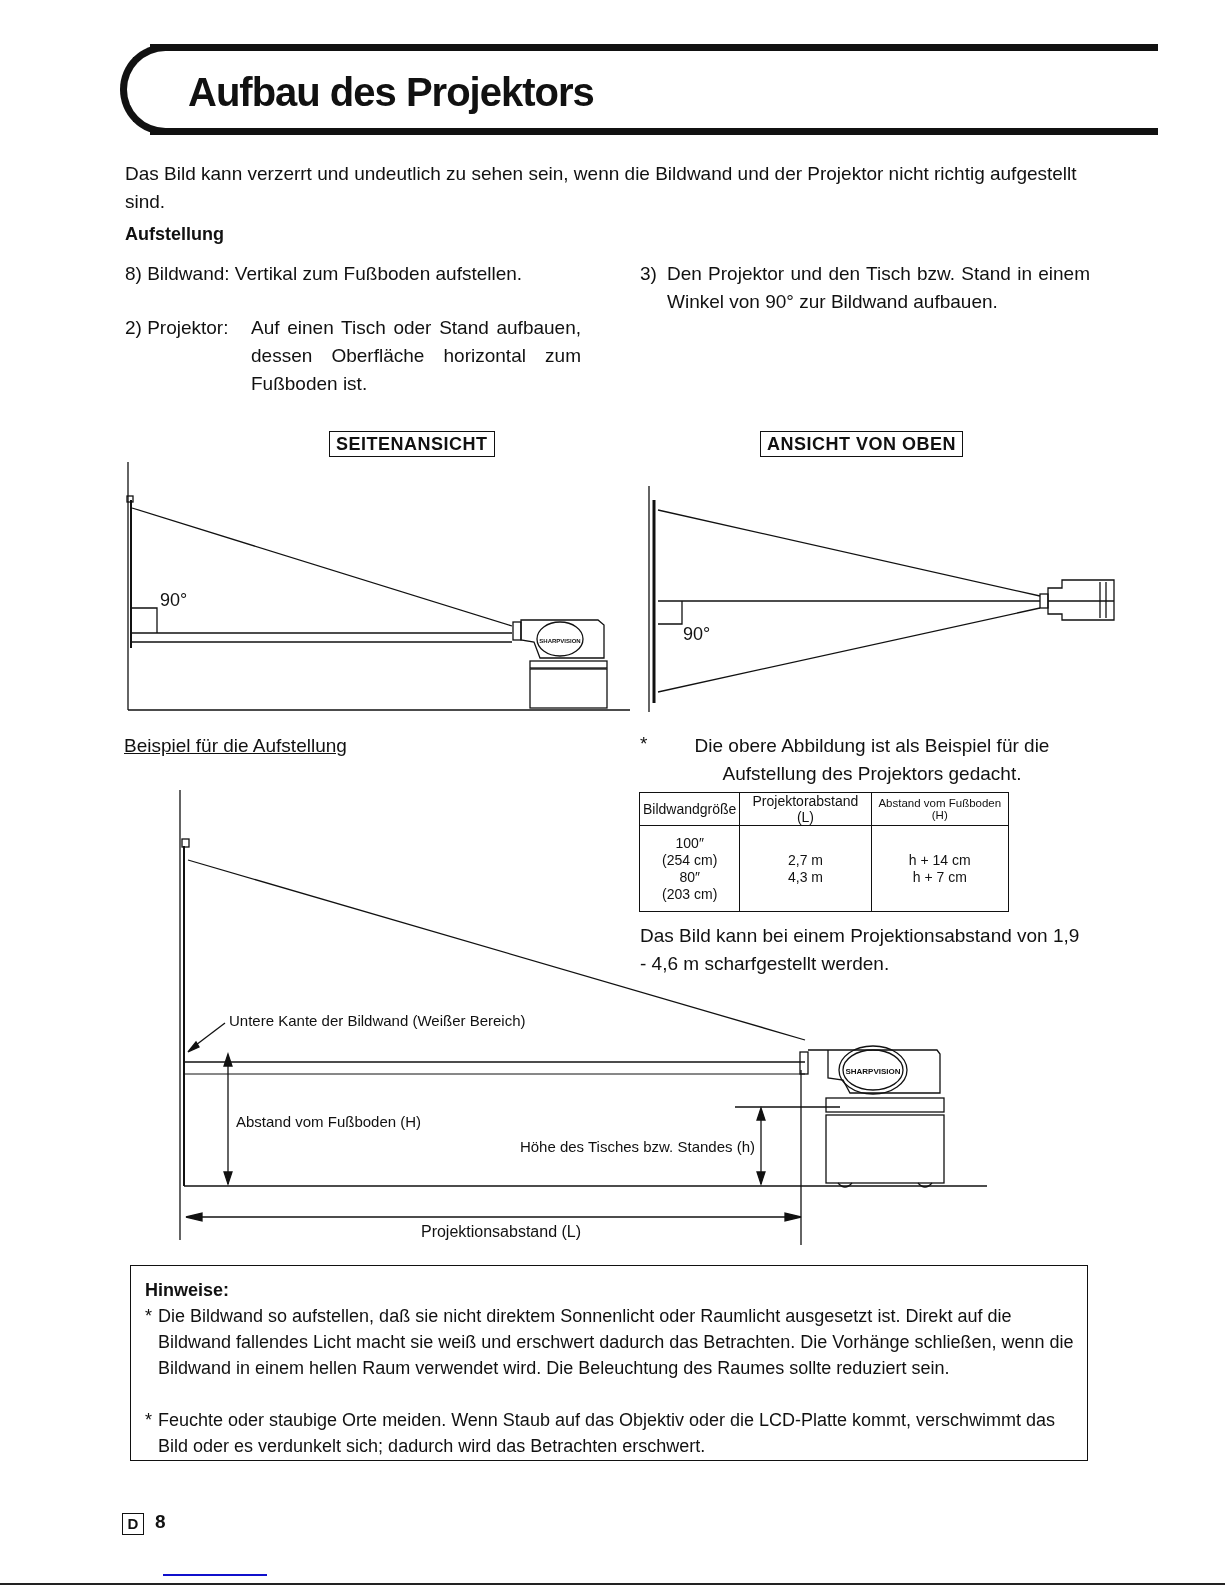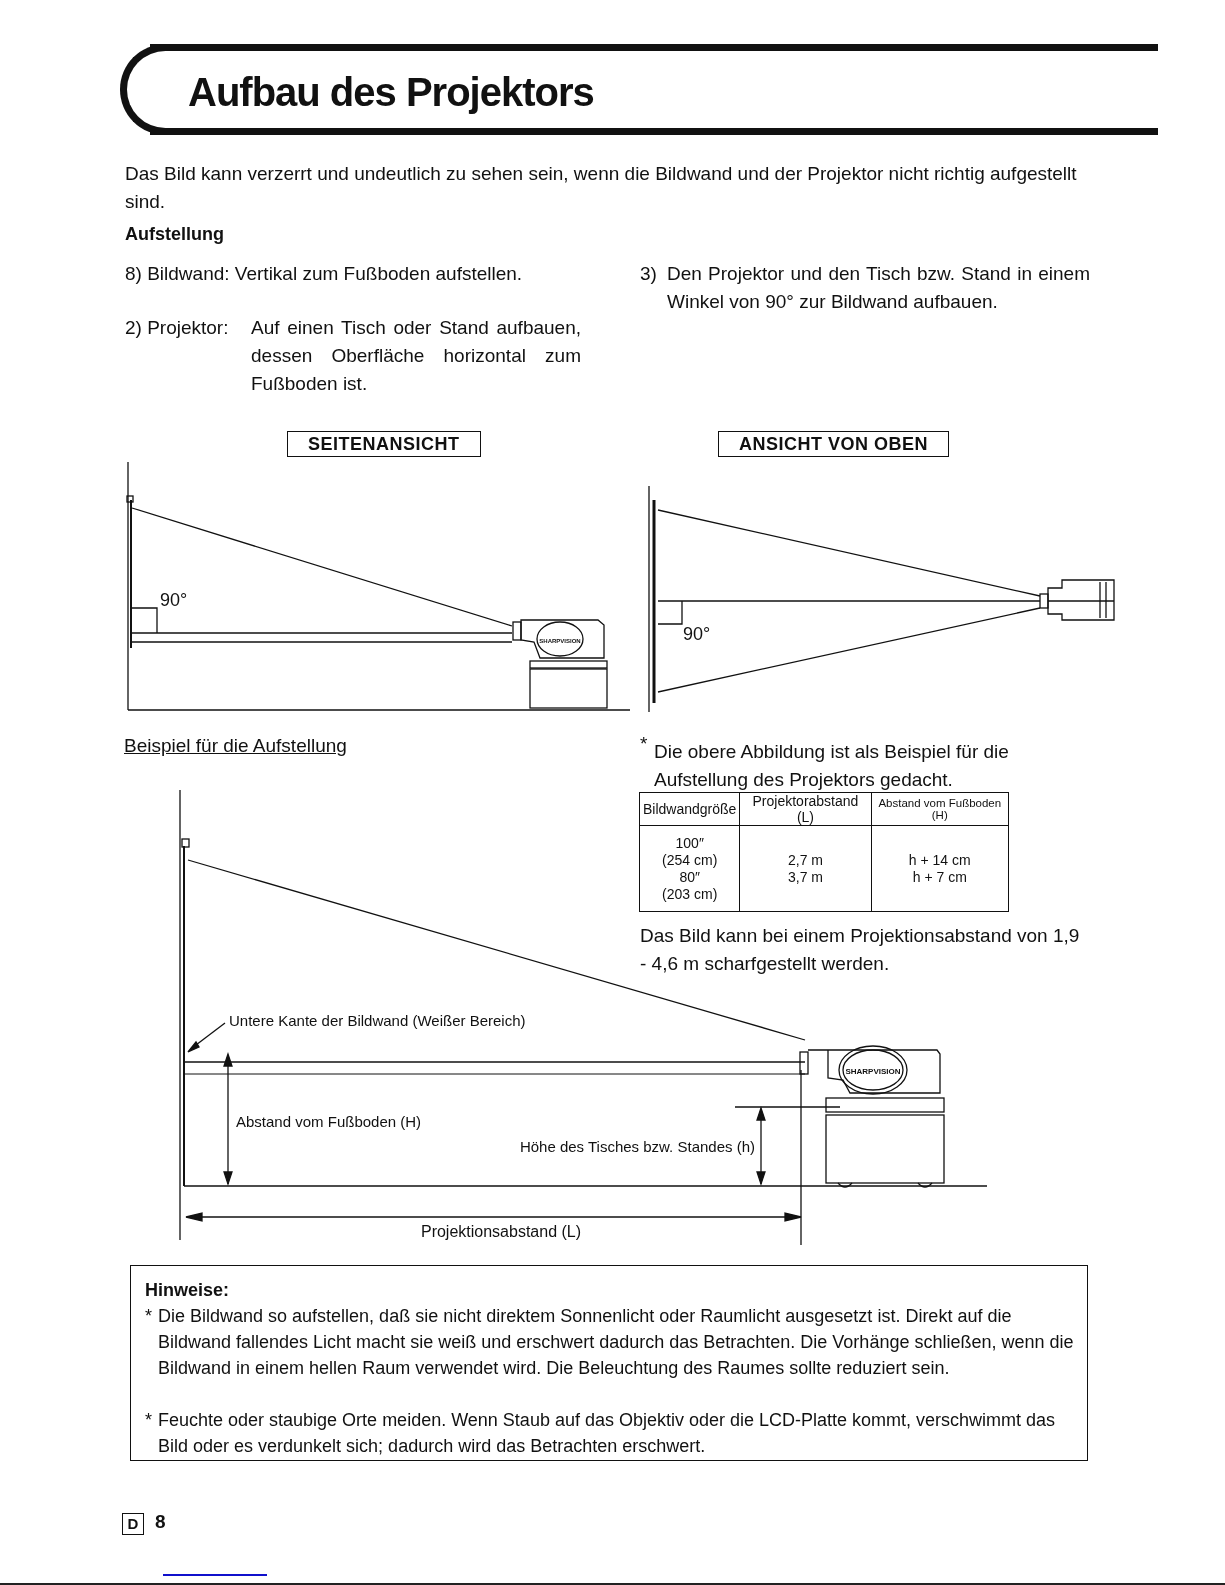--- a/index.html
+++ b/index.html
@@ -15,28 +15,28 @@
   .body-text { font-size:19px; line-height:28px; }
   .intro { left:125px; top:160px; width:970px; }
   .h2 { left:125px; top:224px; font-size:18px; font-weight:bold; }
   .step1 { left:125px; top:260px; }
   .step2 { left:125px; top:314px; width:460px; }
   .step2 .lbl { display:inline-block; width:126px; }
   .step2 .cont { position:absolute; left:126px; top:0; width:330px; text-align:justify; }
   .step3 { left:640px; top:260px; width:450px; }
   .step3 .num { position:absolute; left:0; top:0; }
   .step3 .cont { position:absolute; left:27px; top:0; width:423px; text-align:justify; }
-  .boxed-label { border:1.5px solid #111; font-size:18px; font-weight:bold; padding:0 20px; line-height:24px; letter-spacing:0.5px; }
+  .boxed-label { border:1.5px solid #111; font-size:18px; font-weight:bold; padding:0 6px; line-height:24px; letter-spacing:0.5px;margin-left:42px; }
   .side-label { left:287px; top:431px; }
   .top-label { left:718px; top:431px; }
   svg text { font-family:"Liberation Sans", sans-serif; }
   .example-title { left:124px; top:735px; font-size:19px; text-decoration:underline; }
   .note-ex { left:640px; top:730px; width:450px; font-size:19px; line-height:28px; }
   .note-ex .star { position:absolute; left:0; top:0; }
-  .note-ex .cont { position:absolute; left:14px; top:8px; width:436px; }
+  .note-ex .cont { position:absolute; left:14px; top:2px; width:436px;text-align:center; }
   table.spec { position:absolute; left:639px; top:792px; width:370px; border-collapse:collapse; font-size:14px; }
   table.spec th, table.spec td { border:1px solid #111; text-align:center; font-weight:normal; }
   table.spec th { height:32px; padding:0 3px; }
   table.spec th.small { font-size:11.5px; }
   table.spec td { height:85px; vertical-align:middle; line-height:17px; padding:0; }
   .focus-text { left:640px; top:922px; width:450px; font-size:19px; line-height:28px; }
   .hinweise-box { left:130px; top:1265px; width:958px; height:196px; border:1.5px solid #111; box-sizing:border-box; }
   .hinweise-title { left:145px; top:1280px; font-size:18px; font-weight:bold; }
   .hint { font-size:18px; line-height:26px; }
   .hint .star { position:absolute; left:0; top:0; }
@@ -171,21 +171,21 @@
   </tr>
   <tr>
     <td>
       <div>100″</div>
       <div>(254 cm)</div>
       <div>80″</div>
       <div>(203 cm)</div>
     </td>
     <td>
       <div>2,7 m</div>
-      <div>3,7 m</div>
+      <div>4,3 m</div>
     </td>
     <td>
       <div>h + 14 cm</div>
       <div>h + 7 cm</div>
     </td>
   </tr>
 </tbody>
   </table>
 
 <div class="abs focus-text">Das Bild kann bei einem Projektionsabstand von 1,9 - 4,6 m scharfgestellt werden.</div>

